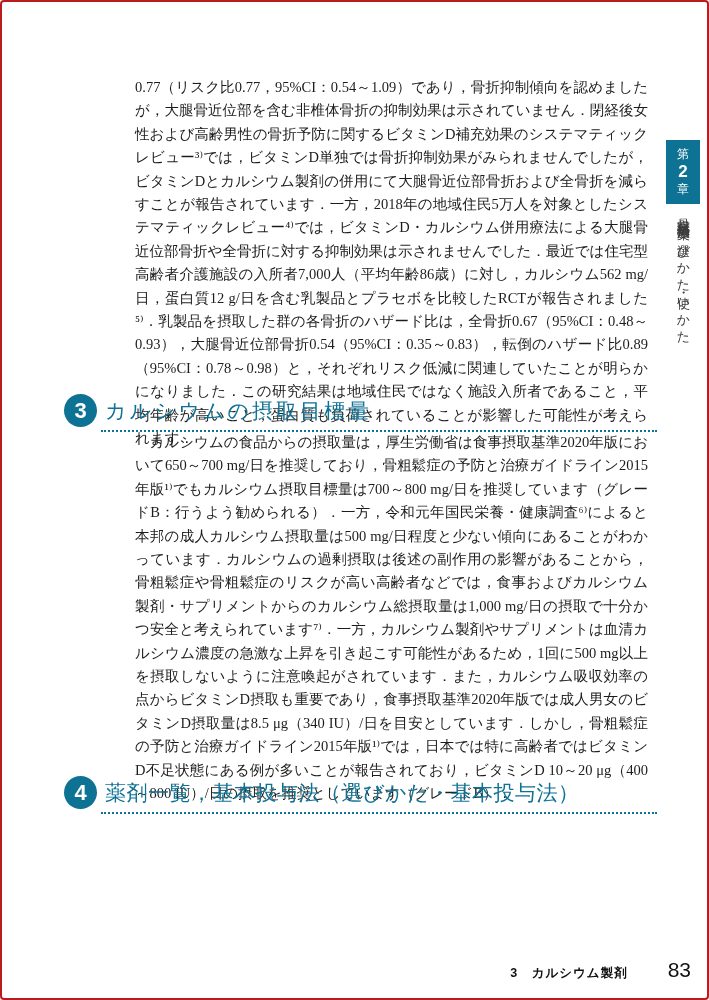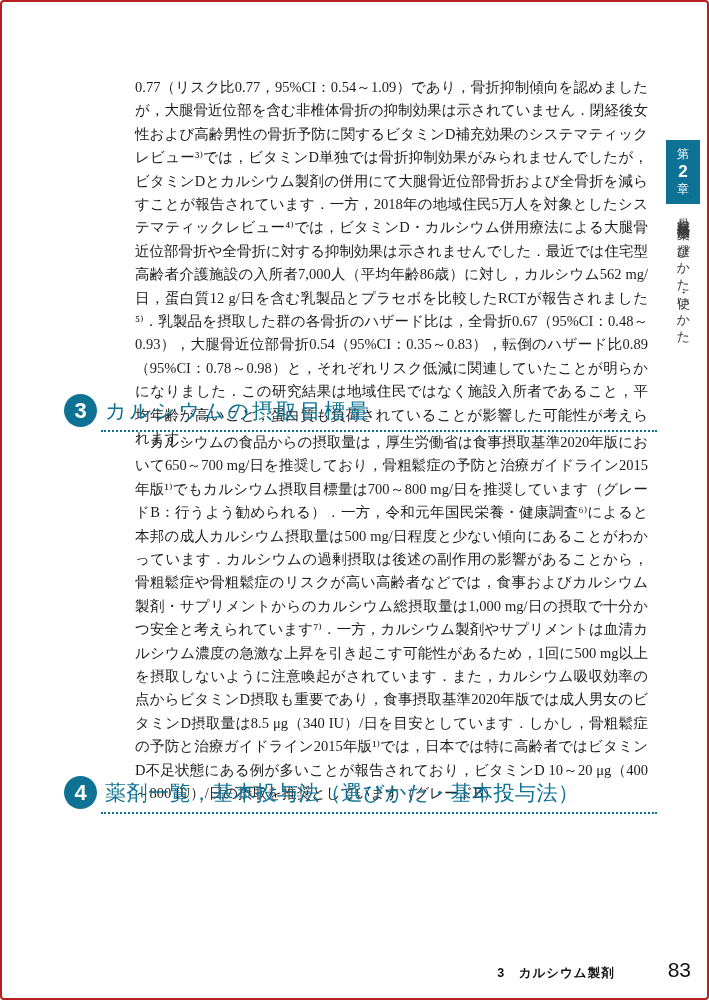--- a/index.html
+++ b/index.html
@@ -112,21 +112,21 @@
     writing-mode: vertical-rl;
     font-size: 13px;
     letter-spacing: 1.5px;
   }
   .footer {
     position: absolute;
     top: 956px;
     right: 16px;
     display: flex;
     align-items: baseline;
-    gap: 53px;
+    gap: 40px;
     font-family: "Liberation Sans", "DejaVu Sans", sans-serif;
     color: #111111;
   }
   .footer-label {
     font-size: 12.5px;
     font-weight: bold;
     letter-spacing: 1px;
   }
   .footer-page {
     font-size: 21px;

